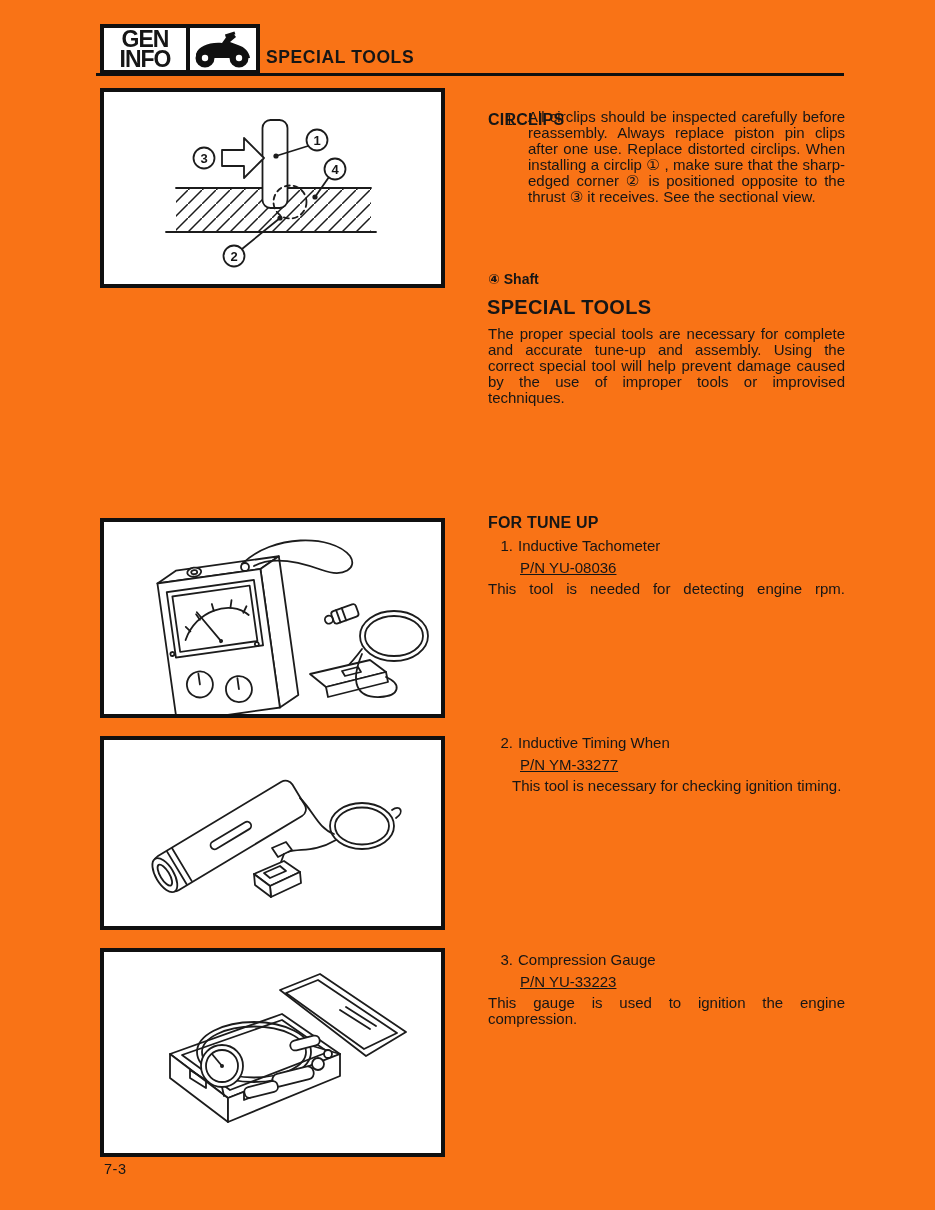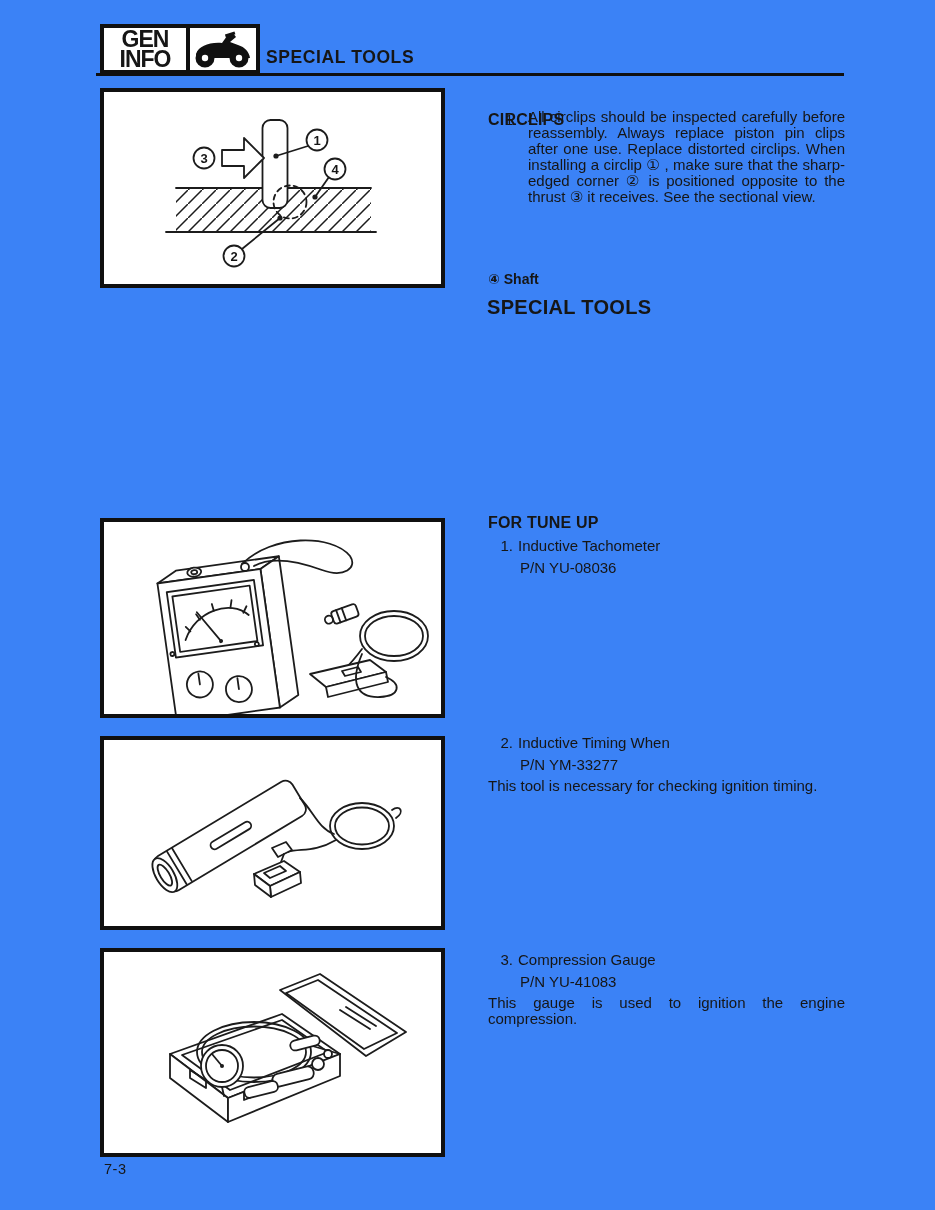--- a/index.html
+++ b/index.html
@@ -1,17 +1,17 @@
 <!DOCTYPE html>
 <html><head>
 <meta charset="utf-8">
 <style>
   html,body { margin:0; padding:0; background:#ffffff; }
   .page {
-    position:relative; width:935px; height:1210px; background:#3b82f6;
+    position:relative; width:935px; height:1210px; background:#f97316;
     overflow:hidden; color:#161616;
     font-family:"Liberation Sans","DejaVu Sans",sans-serif;
   }
   
   .hdr-tab {
     position:absolute; left:100px; top:24px; width:160px; height:50px;
     border:4px solid #101010; box-sizing:border-box; display:flex; background:#fff;
   }
   .hdr-tab-text {
     width:86px; border-right:4px solid #101010; box-sizing:border-box;
@@ -45,25 +45,25 @@
   #circlips-heading { top:86px;margin-top:25px; }
   #circlips-item { position:absolute; left:488px; top:109px; width:357px; display:flex; }
   .li-num  { flex:0 0 40px; box-sizing:border-box; padding-left:17px; font-size:15px; line-height:21.5px; }
   .li-body { flex:1; }
   #circlip-caption { position:absolute; left:488px; top:271px; font-size:14px; font-weight:700; }
   #st-heading { position:absolute; left:487px; top:296px; font-size:20px; font-weight:700; letter-spacing:0.3px; }
   #st-body { position:absolute; left:488px; top:326px; width:357px; }
   #ftu-heading { top:514px; }
   .tool-name-row { position:absolute; left:488px; width:357px; display:flex; font-size:15px; }
   .tool-num { flex:0 0 30px; text-align:right; padding-right:5px; box-sizing:border-box; }
-  .tool-pn { position:absolute; left:520px; font-size:15px; }
+  .tool-pn { position:absolute; left:520px; font-size:15px;text-decoration:underline; }
   .tool-desc { position:absolute; left:488px; width:357px; }
   .spread { text-align-last:justify; }
   #tool1-name { top:537px; } #tool1-pn { top:559px; } #tool1-desc { top:581px; }
-  #tool2-name { top:734px; } #tool2-pn { top:756px; } #tool2-desc { top:778px; }
+  #tool2-name { top:734px; } #tool2-pn { top:756px; } #tool2-desc { top:778px;margin-left:24px; }
   #tool3-name { top:951px; } #tool3-pn { top:973px; } #tool3-desc { top:995px; }
   #page-number { position:absolute; left:104px; top:1161px; font-size:14.5px; letter-spacing:0.5px; }
 </style>
 </head>
 <body>
 
 <div class="page">
 
   <div class="hdr-tab">
     <div class="hdr-tab-text">
@@ -215,37 +215,39 @@
   </div>
 
   <div class="h-small" id="circlips-heading">CIRCLIPS</div>
   <div id="circlips-item">
     <div class="li-num">1.</div>
     <div class="li-body body-just">All circlips should be inspected carefully before reassembly. Always replace piston pin clips after one use. Replace distorted circlips. When installing a circlip ① , make sure that the sharp-edged corner ② is positioned opposite to the thrust ③ it receives. See the sectional view.</div>
   </div>
   <div id="circlip-caption">④ Shaft</div>
 
   <div id="st-heading">SPECIAL TOOLS</div>
+  <div id="st-body" class="body-just">The proper special tools are necessary for complete and accurate tune-up and assembly. Using the correct special tool will help prevent damage caused by the use of improper tools or improvised techniques.</div>
 
   <div class="h-small" id="ftu-heading">FOR TUNE UP</div>
 
   <div class="tool-name-row" id="tool1-name">
     <span class="tool-num">1.</span>
     <span>Inductive Tachometer</span>
   </div>
   <div class="tool-pn" id="tool1-pn">P/N YU-08036</div>
+  <div class="tool-desc body-just spread" id="tool1-desc">This tool is needed for detecting engine rpm.</div>
 
   <div class="tool-name-row" id="tool2-name">
     <span class="tool-num">2.</span>
     <span>Inductive Timing When</span>
   </div>
   <div class="tool-pn" id="tool2-pn">P/N YM-33277</div>
   <div class="tool-desc body-just" id="tool2-desc">This tool is necessary for checking ignition timing.</div>
 
   <div class="tool-name-row" id="tool3-name">
     <span class="tool-num">3.</span>
     <span>Compression Gauge</span>
   </div>
-  <div class="tool-pn" id="tool3-pn">P/N YU-41083</div>
+  <div class="tool-pn" id="tool3-pn">P/N YU-33223</div>
   <div class="tool-desc body-just" id="tool3-desc">This gauge is used to ignition the engine compression.</div>
 
   <div id="page-number">7-3</div>
 </div>
 
 </body></html>

